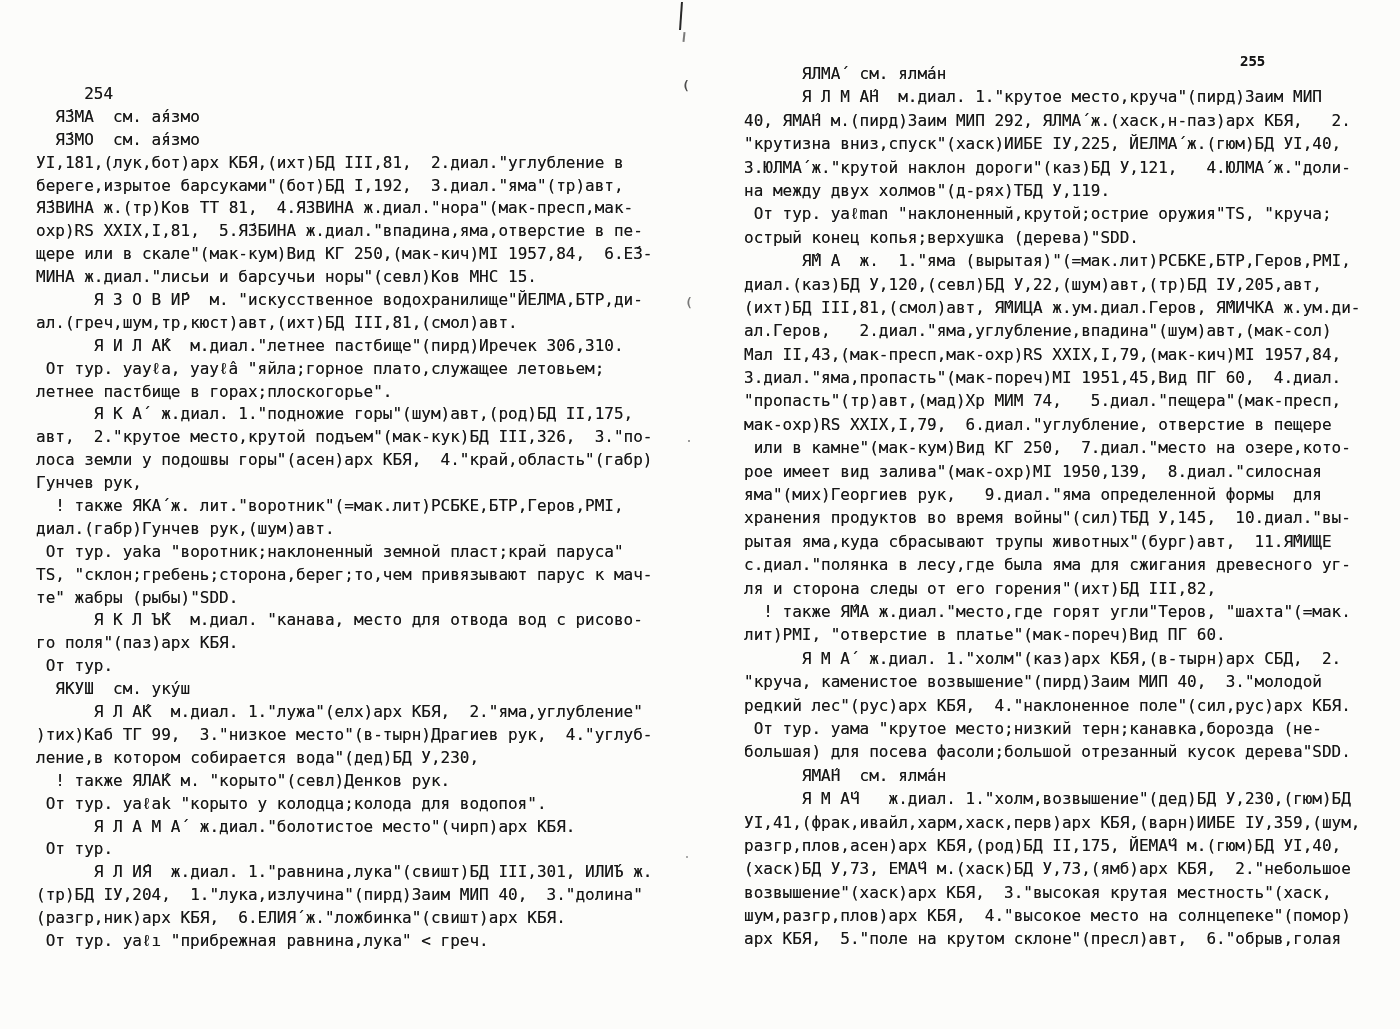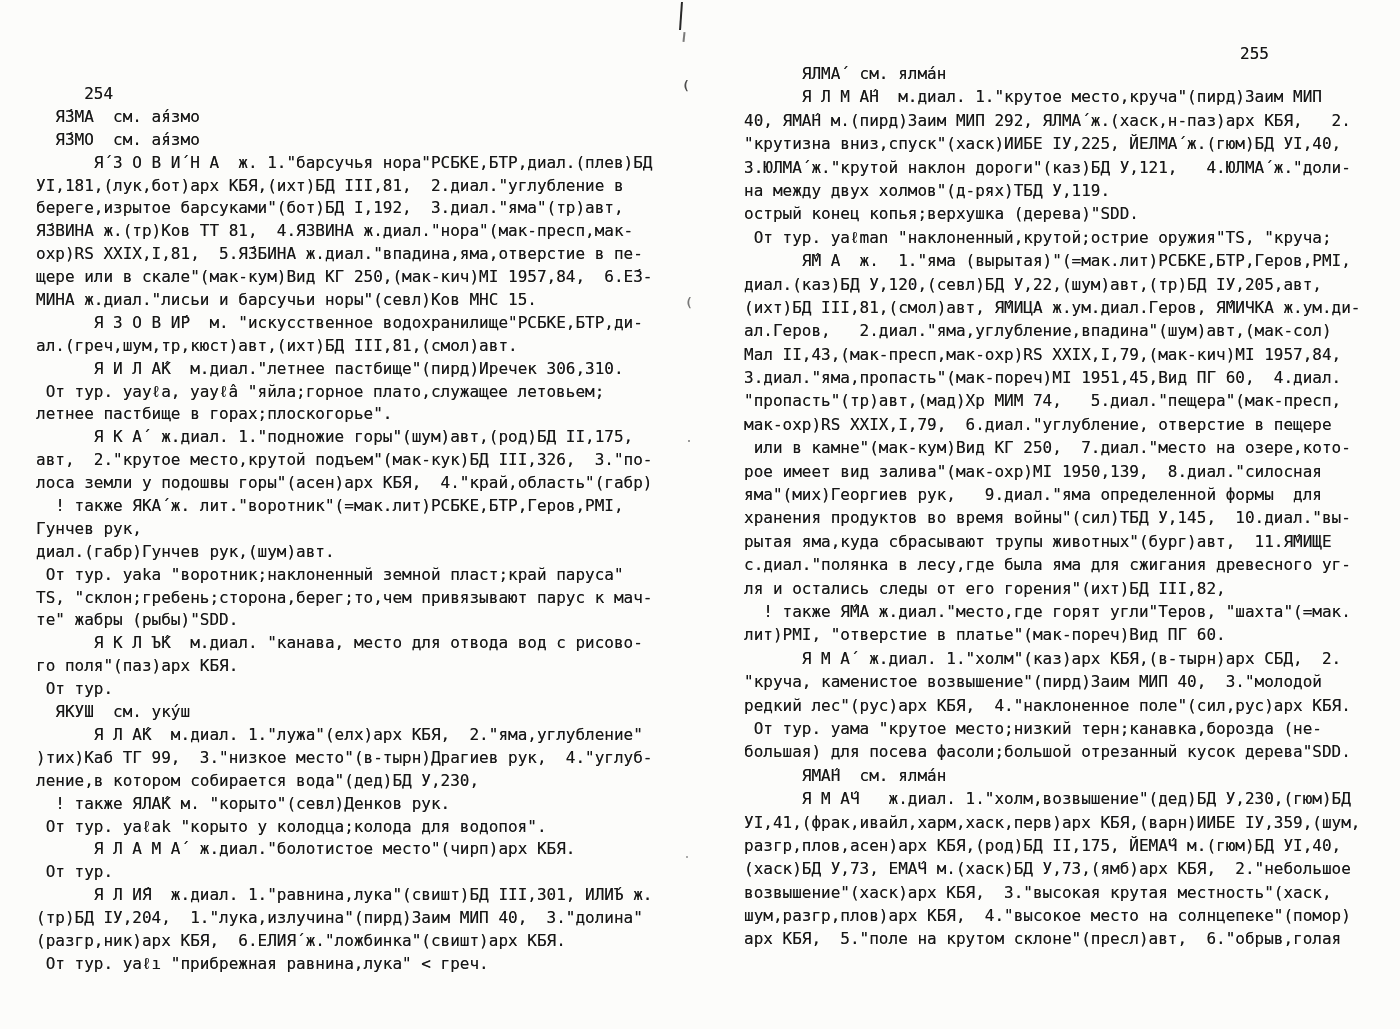--- a/index.html
+++ b/index.html
@@ -34,23 +34,23 @@
     top: 64px;
   }
   .right-lines .line { height: 23.4px; }
   .line {
     white-space: pre;
     overflow: visible;
   }
   .page-number-right {
     position: absolute;
     left: 1240px;
-    top: 44px;
-    font-size: 16px;
-    font-weight: 400;
+    top: 53px;
+    font-size: 14px;
+    font-weight: 700;
     text-shadow: 0 0 0.5px rgba(10,10,10,0.55);
   }
   
   .artifact {
     position: absolute;
     color: #222;
     pointer-events: none;
   }
   .gutter-stroke-1 {
     left: 680px; top: 2px;
@@ -74,37 +74,36 @@
 </style>
 </head>
 <body>
 
 <div class="scan">
 
   <div class="page-lines left-lines">
       <div class="line">     254</div>
       <div class="line">  Я́ЗМА  см. ая́змо</div>
       <div class="line">  Я́ЗМО  см. ая́змо</div>
-      <div class="line">      Я́ З О В И́ Н А  ж. 1."барсучья нора"РСБКЕ,БТР,диал.(плев)БД</div>
       <div class="line">УI,181,(лук,бот)арх КБЯ,(ихт)БД III,81,  2.диал."углубление в</div>
       <div class="line">береге,изрытое барсуками"(бот)БД I,192,  3.диал."яма"(тр)авт,</div>
       <div class="line">Я́ЗВИНА ж.(тр)Ков ТТ 81,  4.ЯЗВИНА ж.диал."нора"(мак-пресп,мак-</div>
       <div class="line">охр)RS XXIX,I,81,  5.Я́ЗБИНА ж.диал."впадина,яма,отверстие в пе-</div>
       <div class="line">щере или в скале"(мак-кум)Вид КГ 250,(мак-кич)МI 1957,84,  6.Е́З-</div>
       <div class="line">МИНА ж.диал."лисьи и барсучьи норы"(севл)Ков МНС 15.</div>
-      <div class="line">      Я З О В И́Р  м. "искусственное водохранилище"РСБКЕ,БТР,ди-</div>
+      <div class="line">      Я З О В И́Р  м. "искусственное водохранилище"ЙЕЛМА,БТР,ди-</div>
       <div class="line">ал.(греч,шум,тр,кюст)авт,(ихт)БД III,81,(смол)авт.</div>
       <div class="line">      Я И Л А́К  м.диал."летнее пастбище"(пирд)Иречек 306,310.</div>
       <div class="line"> От тур. yayℓa, yayℓâ "яйла;горное плато,служащее летовьем;</div>
       <div class="line">летнее пастбище в горах;плоскогорье".</div>
       <div class="line">      Я К А́  ж.диал. 1."подножие горы"(шум)авт,(род)БД II,175,</div>
       <div class="line">авт,  2."крутое место,крутой подъем"(мак-кук)БД III,326,  3."по-</div>
       <div class="line">лоса земли у подошвы горы"(асен)арх КБЯ,  4."край,область"(габр)</div>
+      <div class="line">Гунчев рук,</div>
       <div class="line">  ! также ЯКА́ ж. лит."воротник"(=мак.лит)РСБКЕ,БТР,Геров,РМI,</div>
-      <div class="line">Гунчев рук,</div>
       <div class="line">диал.(габр)Гунчев рук,(шум)авт.</div>
       <div class="line"> От тур. yaka "воротник;наклоненный земной пласт;край паруса"</div>
       <div class="line">TS, "склон;гребень;сторона,берег;то,чем привязывают парус к мач-</div>
       <div class="line">те" жабры (рыбы)"SDD.</div>
       <div class="line">      Я К Л Ъ́К  м.диал. "канава, место для отвода вод с рисово-</div>
       <div class="line">го поля"(паз)арх КБЯ.</div>
       <div class="line"> От тур.</div>
       <div class="line">  ЯКУШ  см. уку́ш</div>
       <div class="line">      Я Л А́К  м.диал. 1."лужа"(елх)арх КБЯ,  2."яма,углубление"</div>
       <div class="line">)тих)Каб ТГ 99,  3."низкое место"(в-тырн)Драгиев рук,  4."углуб-</div>
@@ -121,37 +120,37 @@
 
   <div class="page-number-right">255</div>
 
   <div class="page-lines right-lines">
       <div class="line">      ЯЛМА́  см. ялма́н</div>
       <div class="line">      Я Л М А́Н  м.диал. 1."крутое место,круча"(пирд)Заим МИП</div>
       <div class="line">40, ЯМА́Н м.(пирд)Заим МИП 292, ЯЛМА́ ж.(хаск,н-паз)арх КБЯ,   2.</div>
       <div class="line">"крутизна вниз,спуск"(хаск)ИИБЕ IУ,225, ЙЕЛМА́ ж.(гюм)БД УI,40,</div>
       <div class="line">3.ЮЛМА́ ж."крутой наклон дороги"(каз)БД У,121,   4.ЮЛМА́ ж."доли-</div>
       <div class="line">на между двух холмов"(д-рях)ТБД У,119.</div>
+      <div class="line"> От тур. yaℓman "наклоненный,крутой;острие оружия"TS, "круча;</div>
       <div class="line">острый конец копья;верхушка (дерева)"SDD.</div>
-      <div class="line"> От тур. yaℓman "наклоненный,крутой;острие оружия"TS, "круча;</div>
       <div class="line">      Я́М А  ж.  1."яма (вырытая)"(=мак.лит)РСБКЕ,БТР,Геров,РМI,</div>
       <div class="line">диал.(каз)БД У,120,(севл)БД У,22,(шум)авт,(тр)БД IУ,205,авт,</div>
       <div class="line">(ихт)БД III,81,(смол)авт, Я́МИЦА ж.ум.диал.Геров, Я́МИЧКА ж.ум.ди-</div>
       <div class="line">ал.Геров,   2.диал."яма,углубление,впадина"(шум)авт,(мак-сол)</div>
       <div class="line">Мал II,43,(мак-пресп,мак-охр)RS XXIX,I,79,(мак-кич)МI 1957,84,</div>
       <div class="line">3.диал."яма,пропасть"(мак-пореч)МI 1951,45,Вид ПГ 60,  4.диал.</div>
       <div class="line">"пропасть"(тр)авт,(мад)Хр МИМ 74,   5.диал."пещера"(мак-пресп,</div>
       <div class="line">мак-охр)RS XXIX,I,79,  6.диал."углубление, отверстие в пещере</div>
       <div class="line"> или в камне"(мак-кум)Вид КГ 250,  7.диал."место на озере,кото-</div>
       <div class="line">рое имеет вид залива"(мак-охр)МI 1950,139,  8.диал."силосная</div>
       <div class="line">яма"(мих)Георгиев рук,   9.диал."яма определенной формы  для</div>
       <div class="line">хранения продуктов во время войны"(сил)ТБД У,145,  10.диал."вы-</div>
       <div class="line">рытая яма,куда сбрасывают трупы животных"(бург)авт,  11.Я́МИЩЕ</div>
       <div class="line">с.диал."полянка в лесу,где была яма для сжигания древесного уг-</div>
-      <div class="line">ля и остались следы от его горения"(ихт)БД III,82,</div>
+      <div class="line">ля и сторона следы от его горения"(ихт)БД III,82,</div>
       <div class="line">  ! также Я́МА ж.диал."место,где горят угли"Теров, "шахта"(=мак.</div>
       <div class="line">лит)РМI, "отверстие в платье"(мак-пореч)Вид ПГ 60.</div>
       <div class="line">      Я М А́  ж.диал. 1."холм"(каз)арх КБЯ,(в-тырн)арх СБД,  2.</div>
       <div class="line">"круча, каменистое возвышение"(пирд)Заим МИП 40,  3."молодой</div>
       <div class="line">редкий лес"(рус)арх КБЯ,  4."наклоненное поле"(сил,рус)арх КБЯ.</div>
       <div class="line"> От тур. уама "крутое место;низкий терн;канавка,борозда (не-</div>
       <div class="line">большая) для посева фасоли;большой отрезанный кусок дерева"SDD.</div>
       <div class="line">      ЯМА́Н  см. ялма́н</div>
       <div class="line">      Я М А́Ч   ж.диал. 1."холм,возвышение"(дед)БД У,230,(гюм)БД</div>
       <div class="line">УI,41,(фрак,ивайл,харм,хаск,перв)арх КБЯ,(варн)ИИБЕ IУ,359,(шум,</div>

